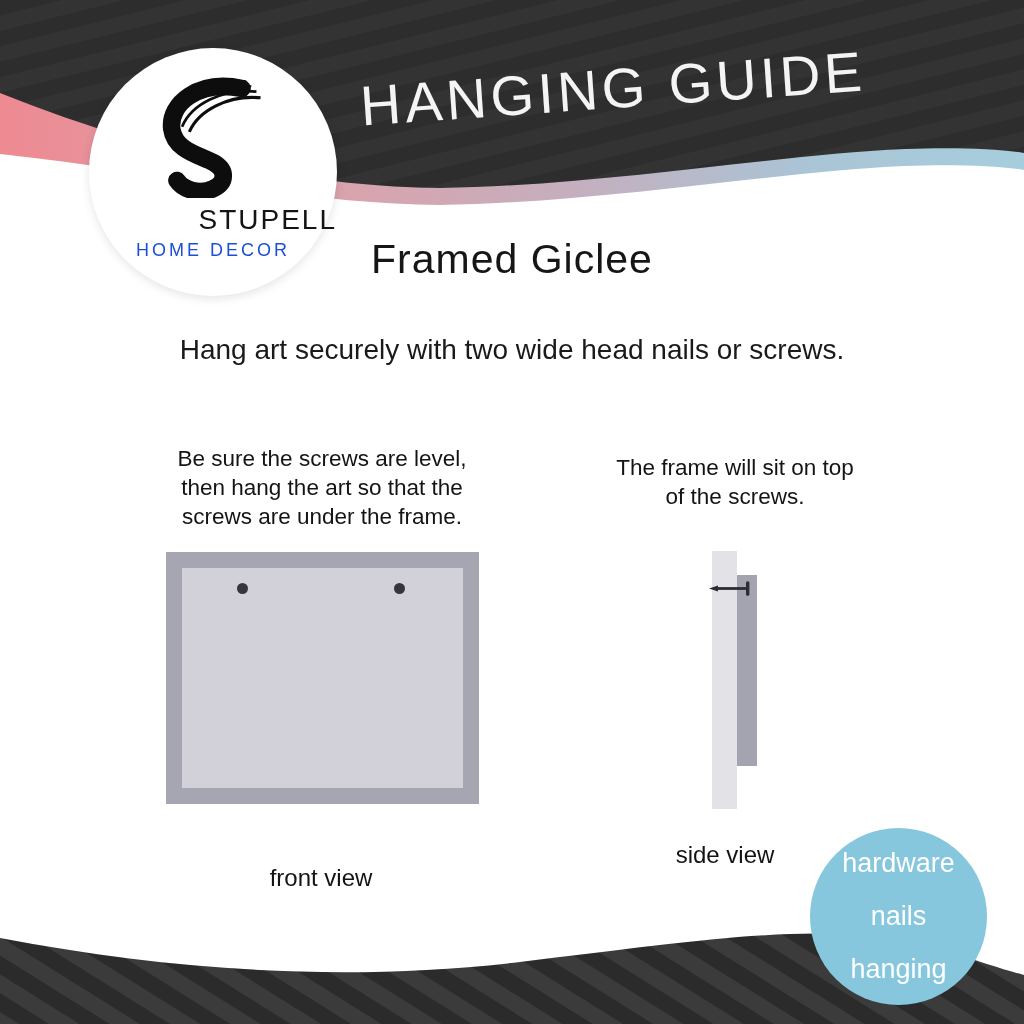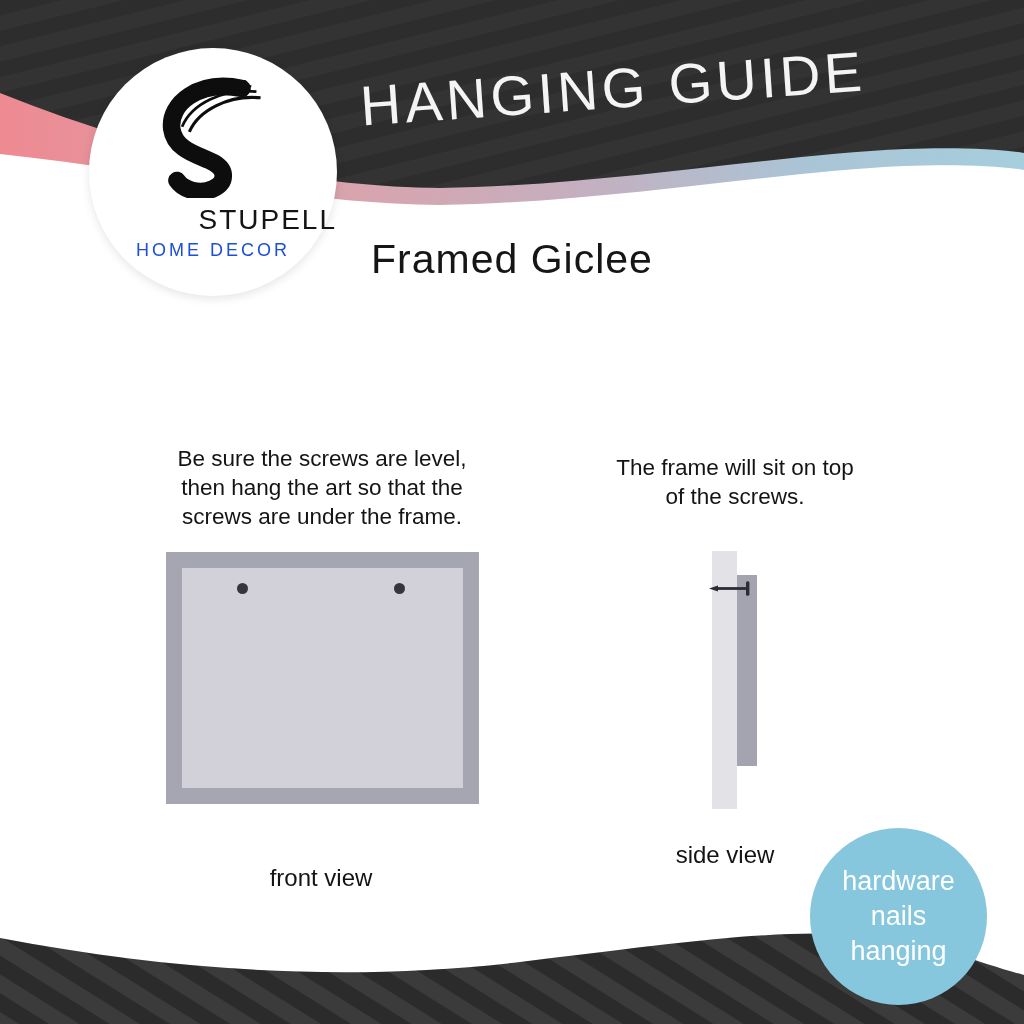--- a/index.html
+++ b/index.html
@@ -55,21 +55,21 @@
   .nail-svg{left:708px;top:580px;width:46px;height:17px;z-index:2;}
   
   .view-label{font-size:24px;font-weight:500;text-align:center;color:#141414;}
   .label-front{left:171px;top:864px;width:300px;}
   .label-side{left:575px;top:841px;width:300px;}
   
   .bottom-wave-svg{left:0;top:880px;width:1024px;height:144px;z-index:1;}
   .badge-circle{
     left:810px;top:828px;width:177px;height:177px;border-radius:50%;
     background:#86c7de;z-index:4;display:flex;flex-direction:column;
-    align-items:center;justify-content:center;
+    align-items:center;justify-content:center;gap:18px;
   }
   .badge-line{color:#ffffff;font-size:27px;line-height:35px;font-weight:500;text-align:center;}
 </style>
 </head>
 <body>
 
 <div class="canvas">
 
   <svg class="abs top-wave-svg" viewBox="0 0 1024 240" xmlns="http://www.w3.org/2000/svg">
     <defs>
@@ -101,20 +101,21 @@
       <path d="M95,14 C60,10 30,26 21,47" fill="none" stroke="#0d0d0d" stroke-width="2.2"></path>
       <path d="M100,19 C67,16 37,31 28,53" fill="none" stroke="#0d0d0d" stroke-width="2.6"></path>
       <path d="M104,25 C73,22 44,37 35,58" fill="none" stroke="#0d0d0d" stroke-width="3"></path>
     </svg>
     <div class="logo-brand">STUPELL</div>
     <div class="logo-sub">HOME DECOR</div>
   </div>
 
   <div class="abs subtitle">Framed Giclee</div>
 
+  <div class="abs headline">Hang art securely with two wide head nails or screws.</div>
 
   <div class="abs note note-side">
     <div>The frame will sit on top</div>
     <div>of the screws.</div>
   </div>
 
   <div class="abs note note-front">
     <div>Be sure the screws are level,</div>
     <div>then hang the art so that the</div>
     <div>screws are under the frame.</div>

